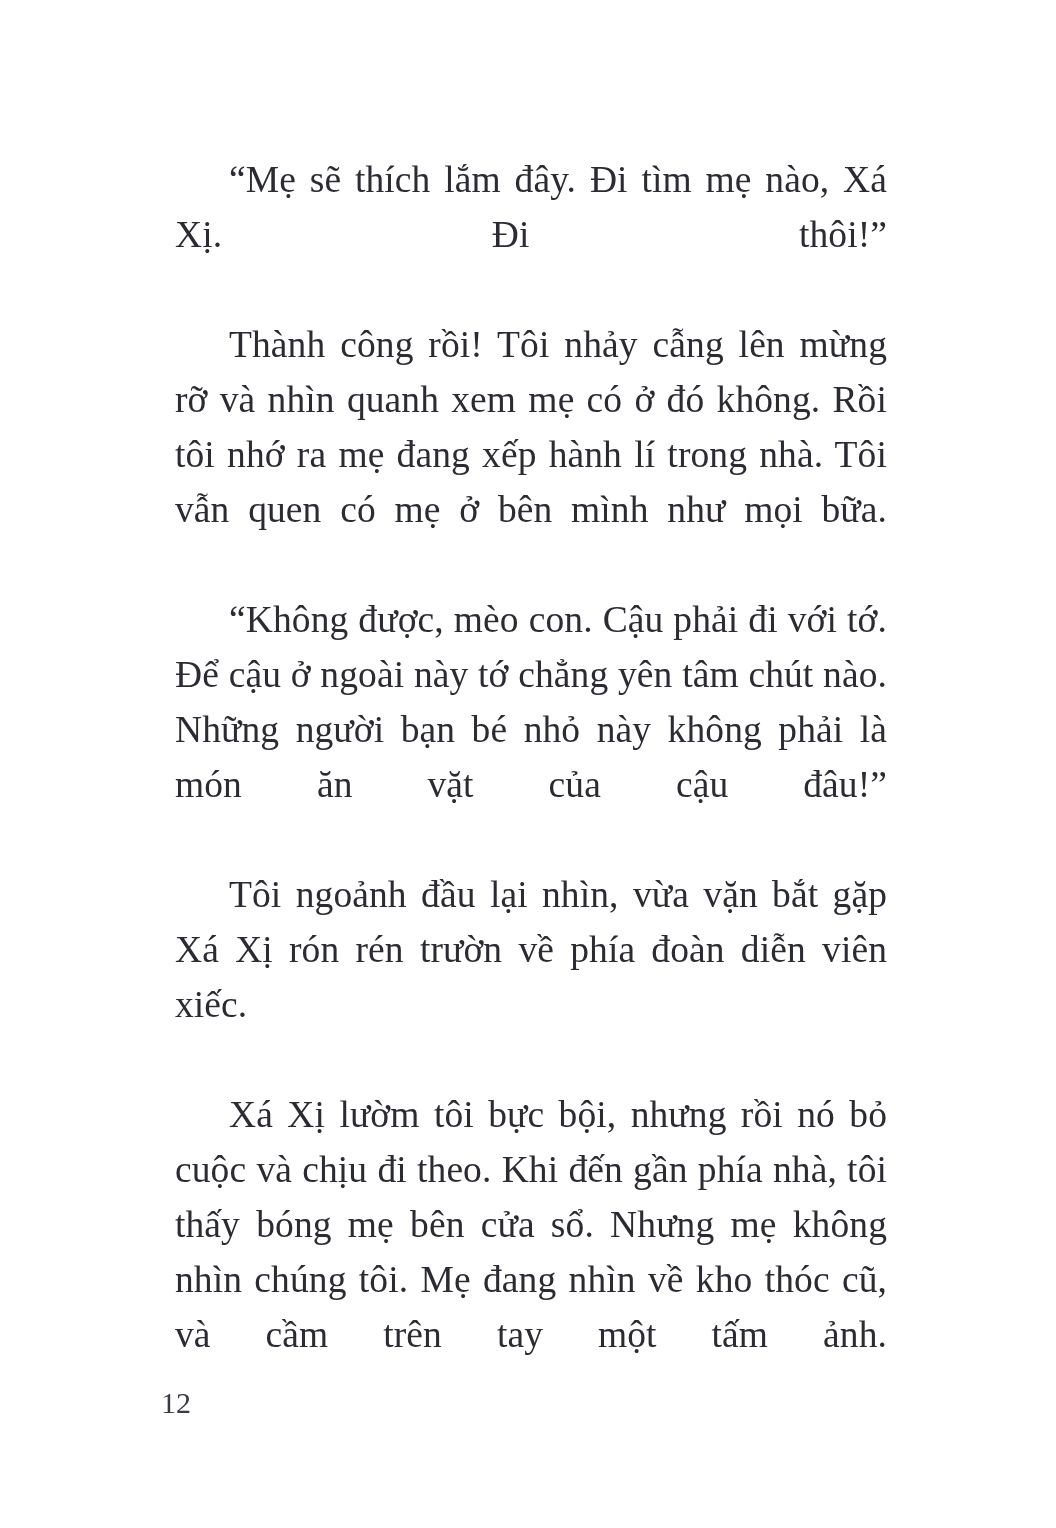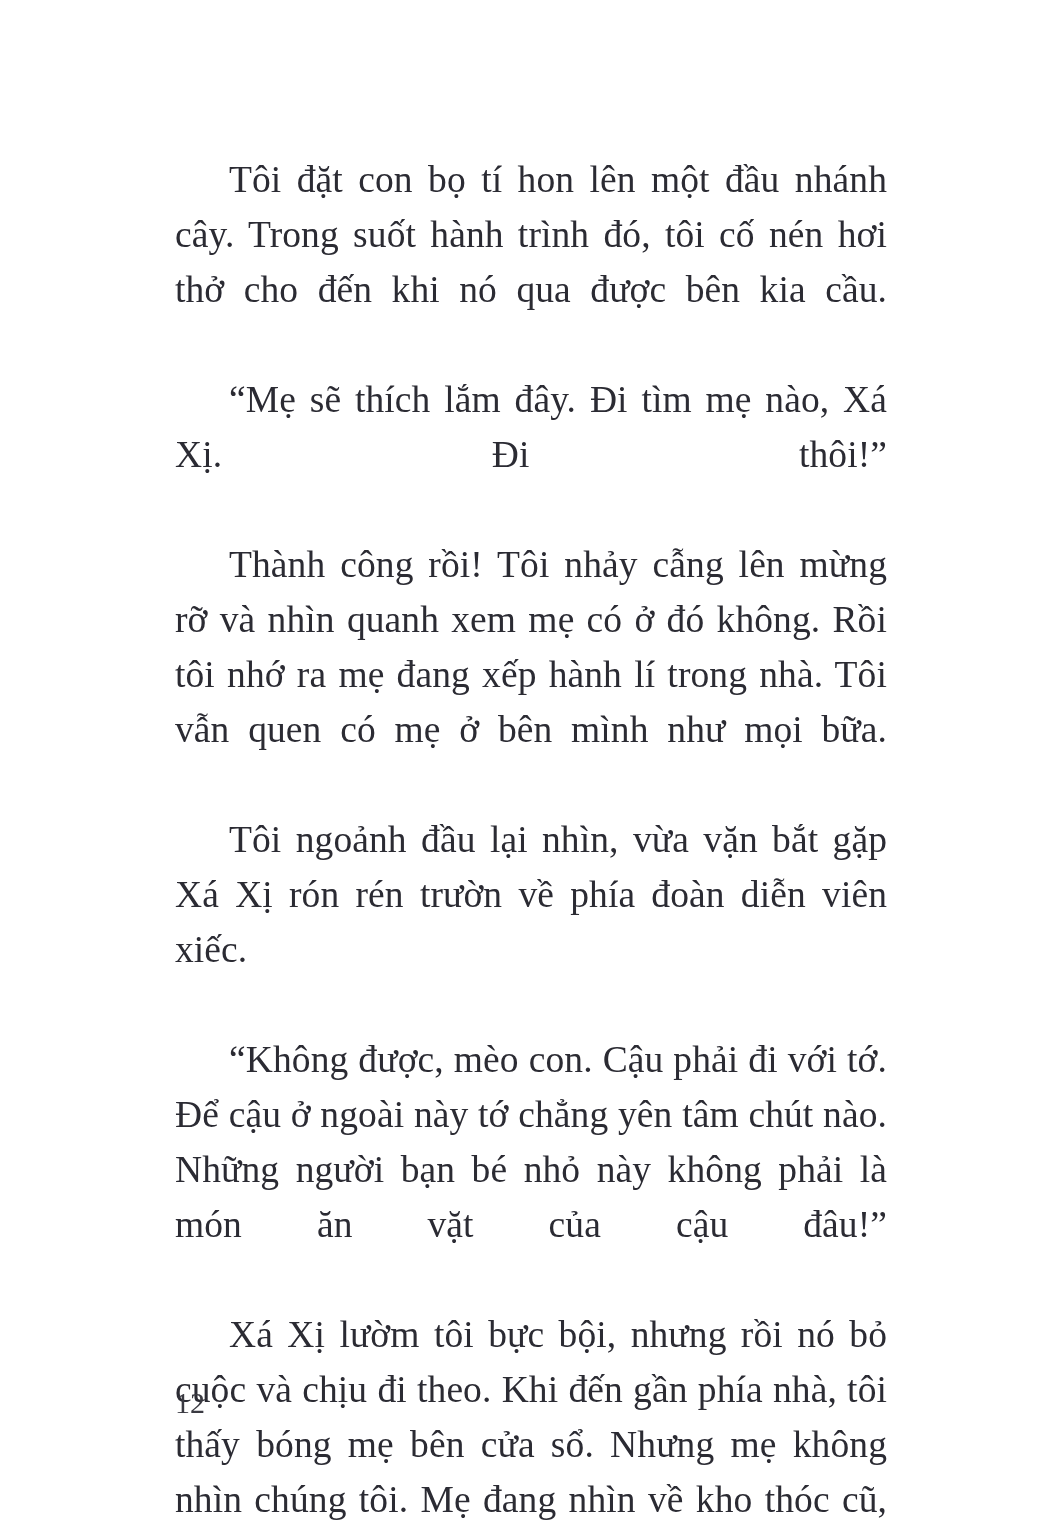--- a/index.html
+++ b/index.html
@@ -36,37 +36,36 @@
     -webkit-hyphens: none;
   }
   
   .para::after {
     content: "";
     display: inline-block;
     width: 100%;
   }
   .page-number {
     position: absolute;
-    left: 175px;
+    left: 161px;
     top: 1383px;
     font-size: 30px;
     line-height: 40px;
     color: #3a3a42;
     font-family: "Liberation Serif", "DejaVu Serif", serif;
   }
 </style>
 </head>
 <body>
 
 <div class="page">
 
   <div class="text-block">
-    <p class="para">Tôi đặt con bọ tí hon lên một đầu nhánh cây. Trong suốt hành trình đó, tôi cố nén hơi thở cho đến khi nó qua được bên kia cầu.</p>
     <p class="para">“Mẹ sẽ thích lắm đây. Đi tìm mẹ nào, Xá Xị. Đi thôi!”</p>
     <p class="para">Thành công rồi! Tôi nhảy cẫng lên mừng rỡ và nhìn quanh xem mẹ có ở đó không. Rồi tôi nhớ ra mẹ đang xếp hành lí trong nhà. Tôi vẫn quen có mẹ ở bên mình như mọi bữa.</p>
+    <p class="para">“Không được, mèo con. Cậu phải đi với tớ. Để cậu ở ngoài này tớ chẳng yên tâm chút nào. Những người bạn bé nhỏ này không phải là món ăn vặt của cậu đâu!”</p>
     <p class="para">Tôi ngoảnh đầu lại nhìn, vừa vặn bắt gặp Xá Xị rón rén trườn về phía đoàn diễn viên xiếc.</p>
-    <p class="para">“Không được, mèo con. Cậu phải đi với tớ. Để cậu ở ngoài này tớ chẳng yên tâm chút nào. Những người bạn bé nhỏ này không phải là món ăn vặt của cậu đâu!”</p>
     <p class="para">Xá Xị lườm tôi bực bội, nhưng rồi nó bỏ cuộc và chịu đi theo. Khi đến gần phía nhà, tôi thấy bóng mẹ bên cửa sổ. Nhưng mẹ không nhìn chúng tôi. Mẹ đang nhìn về kho thóc cũ, và cầm trên tay một tấm ảnh.</p>
   </div>
 
   <div class="page-number">12</div>
 
 </div>
 
 </body></html>

